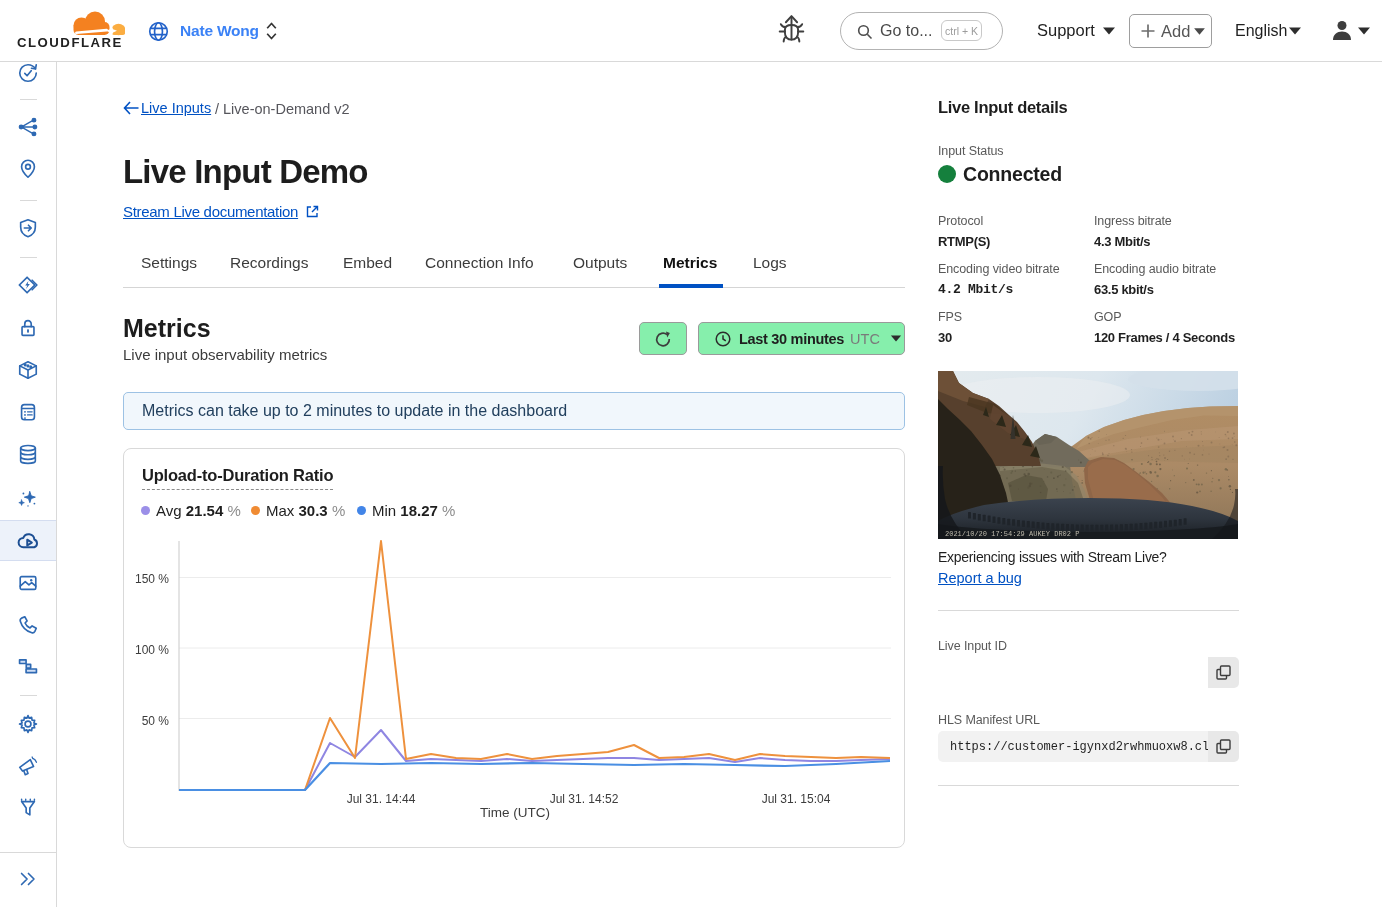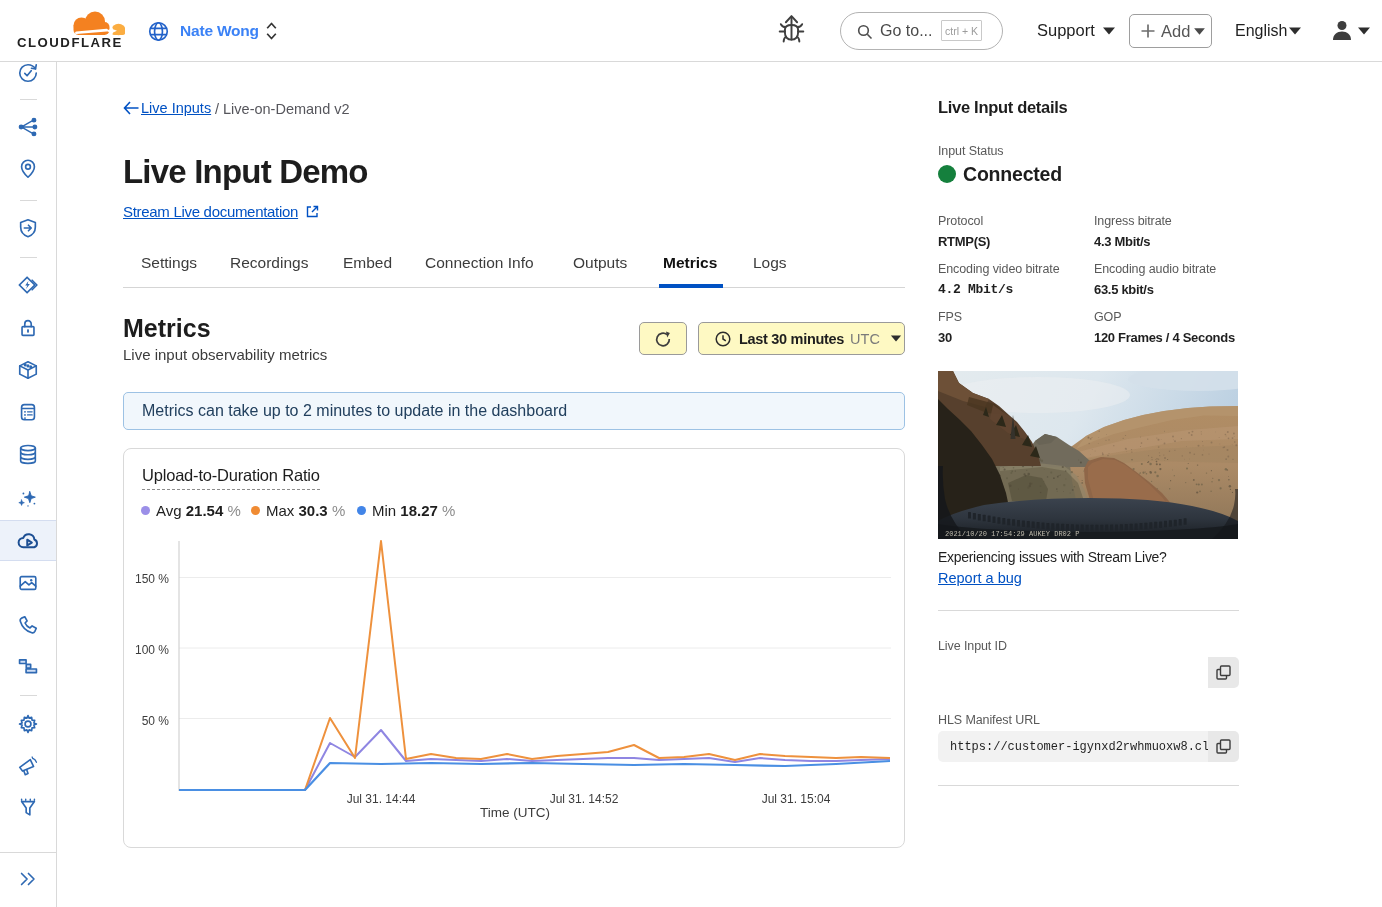--- a/index.html
+++ b/index.html
@@ -15,26 +15,26 @@
 #activeitem { position:absolute; left:0; top:458px; width:56px; height:41px; background:#edf2fa; border-top:1px solid #d4ddf0; border-bottom:1px solid #d4ddf0; display:flex; align-items:center; justify-content:center; }
 #crumb { position:absolute; left:123px; top:100px; font-size:14.5px; }
 #title { position:absolute; left:123px; top:153px; font-size:33px; font-weight:bold; color:#1d1d1d; letter-spacing:-0.8px; }
 #doclink { position:absolute; left:123px; top:203px; font-size:15px; letter-spacing:-0.3px; }
 
 #tabs { position:absolute; left:123px; top:250px; width:782px; height:38px; border-bottom:1px solid #d5d5d5; }
 .tab { position:absolute; top:4px; font-size:15.5px; color:#3c3c3c; }
 
 #m-h2 { position:absolute; left:123px; top:314px; font-size:25px; font-weight:bold; color:#1d1d1d; }
 #m-sub { position:absolute; left:123px; top:346px; font-size:15px; color:#3c3c3c; }
-.btn { position:absolute; border:1px solid #9a9a9a; border-radius:5px; background:#fef9c3; display:flex; align-items:center; justify-content:center; }
+.btn { position:absolute; border:1px solid #9a9a9a; border-radius:5px; background:#86efac; display:flex; align-items:center; justify-content:center; }
 
 #banner { position:absolute; left:123px; top:392px; width:782px; height:38px; background:#f1f7fc; border:1px solid #9dc2e4; border-radius:5px; display:flex; align-items:center; padding-left:18px; font-size:16px; color:#22405e; }
 
 #card { position:absolute; left:123px; top:448px; width:782px; height:400px; background:#fff; border:1px solid #d9d9d9; border-radius:8px; }
-#card h3 { position:absolute; left:18px; top:17px; font-size:16.5px; font-weight:normal; letter-spacing:-0.2px; color:#1d1d1d; border-bottom:1px dashed #8c8c8c; padding-bottom:4px; }
+#card h3 { position:absolute; left:18px; top:17px; font-size:16.5px; font-weight:bold; letter-spacing:-0.2px; color:#1d1d1d; border-bottom:1px dashed #8c8c8c; padding-bottom:4px; }
 .leg { position:absolute; top:53px; font-size:15px; color:#1f1f1f; }
 .dot { display:inline-block; width:9px; height:9px; border-radius:50%; margin-right:6px; vertical-align:1px; }
 
 #rp { position:absolute; left:938px; top:90px; width:301px; }
 .rp-label { font-size:12.5px; color:#595959; white-space:nowrap; letter-spacing:-0.1px; }
 .rp-val { font-size:13px; font-weight:bold; color:#1f1f1f; white-space:nowrap; letter-spacing:-0.3px; }
 .copybox { position:absolute; left:0; width:301px; height:31px; }
 .copybox .field { position:absolute; left:0; top:0; width:270px; height:31px; background:#f2f2f2; border-radius:5px 0 0 5px; display:flex; align-items:center; padding-left:12px; font-family:"Liberation Mono", monospace; font-size:12px; color:#1f1f1f; white-space:nowrap; overflow:hidden; }
 .copybox .cbtn { position:absolute; right:0; top:0; width:31px; height:31px; background:#e8e8e8; border-radius:0 5px 5px 0; display:flex; align-items:center; justify-content:center; }
 .hr { position:absolute; left:0; width:301px; height:1px; background:#d9d9d9; }
@@ -79,21 +79,21 @@
     <path d="M9.3 24.5 C7.6 25.4 6.9 26.8 6.9 29.5"></path>
     <path d="M20.7 24.5 C22.4 25.4 23.1 26.8 23.1 29.5"></path>
   </svg>
 
   <div class="abs" style="left:840px; top:12px; width:163px; height:38px; border:1px solid #b3b3b3; border-radius:19px;"></div>
   <svg class="abs" style="left:857px; top:24px;" width="16" height="16" viewBox="0 0 16 16" fill="none" stroke="#4d4d4d" stroke-width="1.6">
     <circle cx="6.5" cy="6.5" r="4.8"></circle>
       <path d="M10.3 10.3 L14.5 14.5"></path>
   </svg>
   <div class="abs" style="left:880px; top:22px; font-size:16px; color:#4a4a4a;">Go to...</div>
-  <div class="abs" style="left:941px; top:20px; width:41px; height:21px; border:1px solid #c9c9c9; border-radius:1px; font-size:10.5px; color:#9c9c9c; display:flex; align-items:center; justify-content:center;">ctrl + K</div>
+  <div class="abs" style="left:941px; top:20px; width:41px; height:21px; border:1px solid #c9c9c9; border-radius:6px; font-size:10.5px; color:#9c9c9c; display:flex; align-items:center; justify-content:center;">ctrl + K</div>
   <div class="abs" style="left:1037px; top:21px; font-size:16.5px; color:#1f1f1f;">Support</div>
   <svg class="abs" style="left:1102px; top:26px;" width="14" height="10" viewBox="0 0 14 10">
       <path d="M1 1.5 L7 8.5 L13 1.5 Z" fill="#2d2d2d"></path>
     </svg>
   <div class="abs" style="left:1129px; top:14px; width:83px; height:34px; border:1px solid #9e9e9e; border-radius:5px;"></div>
   <svg class="abs" style="left:1140px; top:23px;" width="16" height="16" viewBox="0 0 16 16" stroke="#6e6e6e" stroke-width="1.7">
       <path d="M8 1.5 V14.5 M1.5 8 H14.5"></path>
     </svg>
   <div class="abs" style="left:1161px; top:22px; font-size:16.5px; color:#565656;">Add</div>
   <svg class="abs" style="left:1193px; top:27px;" width="13" height="9" viewBox="0 0 14 10">

